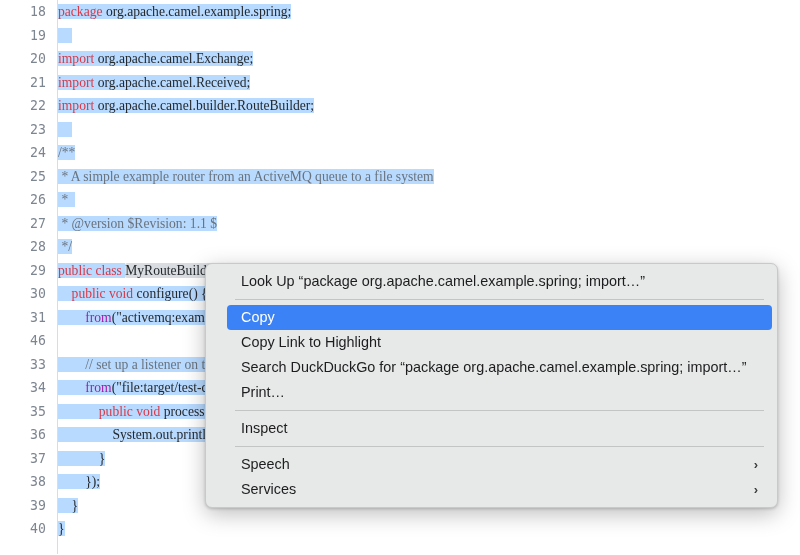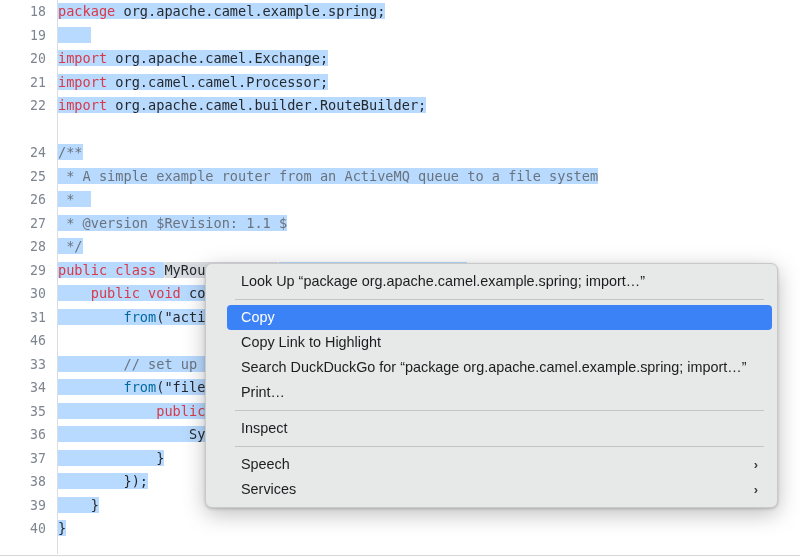--- a/index.html
+++ b/index.html
@@ -68,27 +68,28 @@
     position: absolute;
     left: 58px;
     top: 0;
     white-space: pre;
   }
 
   
   .sel {
     background: #b8daff;
     box-shadow: 0 0 0 0 #b8daff;
+    font-family: Liberation Serif, serif;
   }
 
   
   .kw   { color: #d73a49; }
   .plain{ color: #24292e; }
   .cmt  { color: #6a737d; }
-  .fn   { color: #0369a1; }
+  .fn   { color: #a21caf; }
   .type { color: #24292e; background: #d9dde1; border-radius: 2px; }
 
   
   .ctx-menu {
     position: absolute;
     left: 205px;
     top: 263px;
     width: 573px;
     background: #e7e8e8;
     border: 1px solid #c9c9c9;
@@ -138,22 +139,23 @@
 </head>
 <body>
 
 <div id="root">
 
   <div class="code-view" id="code-view">
     <div class="gutter-rule"></div>
   <div class="code-line" style="top: 0px; position: absolute; left: 0px; width: 800px;"><span class="lineno">18</span><span class="linecode"><span class="kw sel">package</span><span class="plain sel"> org.apache.camel.example.spring;</span></span></div>
       <div class="code-line" style="top: 23.5px; position: absolute; left: 0px; width: 800px;"><span class="lineno">19</span><span class="linecode"><span class="plain sel">    </span></span></div>
       <div class="code-line" style="top: 47px; position: absolute; left: 0px; width: 800px;"><span class="lineno">20</span><span class="linecode"><span class="kw sel">import</span><span class="plain sel"> org.apache.camel.Exchange;</span></span></div>
-      <div class="code-line" style="top: 70.5px; position: absolute; left: 0px; width: 800px;"><span class="lineno">21</span><span class="linecode"><span class="kw sel">import</span><span class="plain sel"> org.camel.camel.Processor;</span></span></div>
+      <div class="code-line" style="top: 70.5px; position: absolute; left: 0px; width: 800px;"><span class="lineno">21</span><span class="linecode"><span class="kw sel">import</span><span class="plain sel"> org.apache.camel.Received;</span></span></div>
       <div class="code-line" style="top: 94px; position: absolute; left: 0px; width: 800px;"><span class="lineno">22</span><span class="linecode"><span class="kw sel">import</span><span class="plain sel"> org.apache.camel.builder.RouteBuilder;</span></span></div>
+      <div class="code-line" style="top: 117.5px; position: absolute; left: 0px; width: 800px;"><span class="lineno">23</span><span class="linecode"><span class="plain sel">    </span></span></div>
       <div class="code-line" style="top: 141px; position: absolute; left: 0px; width: 800px;"><span class="lineno">24</span><span class="linecode"><span class="cmt sel">/**</span></span></div>
       <div class="code-line" style="top: 164.5px; position: absolute; left: 0px; width: 800px;"><span class="lineno">25</span><span class="linecode"><span class="cmt sel"> * A simple example router from an ActiveMQ queue to a file system</span></span></div>
       <div class="code-line" style="top: 188px; position: absolute; left: 0px; width: 800px;"><span class="lineno">26</span><span class="linecode"><span class="cmt sel"> *  </span></span></div>
       <div class="code-line" style="top: 211.5px; position: absolute; left: 0px; width: 800px;"><span class="lineno">27</span><span class="linecode"><span class="cmt sel"> * @version $Revision: 1.1 $</span></span></div>
       <div class="code-line" style="top: 235px; position: absolute; left: 0px; width: 800px;"><span class="lineno">28</span><span class="linecode"><span class="cmt sel"> */</span></span></div>
       <div class="code-line" style="top: 258.5px; position: absolute; left: 0px; width: 800px;"><span class="lineno">29</span><span class="linecode"><span class="kw sel">public class </span><span class="type sel">MyRouteBuilder</span><span class="plain sel"> extends RouteBuilder {</span></span></div>
       <div class="code-line" style="top: 282px; position: absolute; left: 0px; width: 800px;"><span class="lineno">30</span><span class="linecode"><span class="plain sel">    </span><span class="kw sel">public void </span><span class="plain sel">configure() {</span></span></div>
       <div class="code-line" style="top: 305.5px; position: absolute; left: 0px; width: 800px;"><span class="lineno">31</span><span class="linecode"><span class="plain sel">        </span><span class="fn sel">from</span><span class="plain sel">("activemq:example.A").to("activemq:example.B");</span></span></div>
       <div class="code-line" style="top: 329px; position: absolute; left: 0px; width: 800px;"><span class="lineno">46</span><span class="linecode"><span class="plain">  </span></span></div>
       <div class="code-line" style="top: 352.5px; position: absolute; left: 0px; width: 800px;"><span class="lineno">33</span><span class="linecode"><span class="plain sel">        </span><span class="cmt sel">// set up a listener on the file component</span></span></div>

